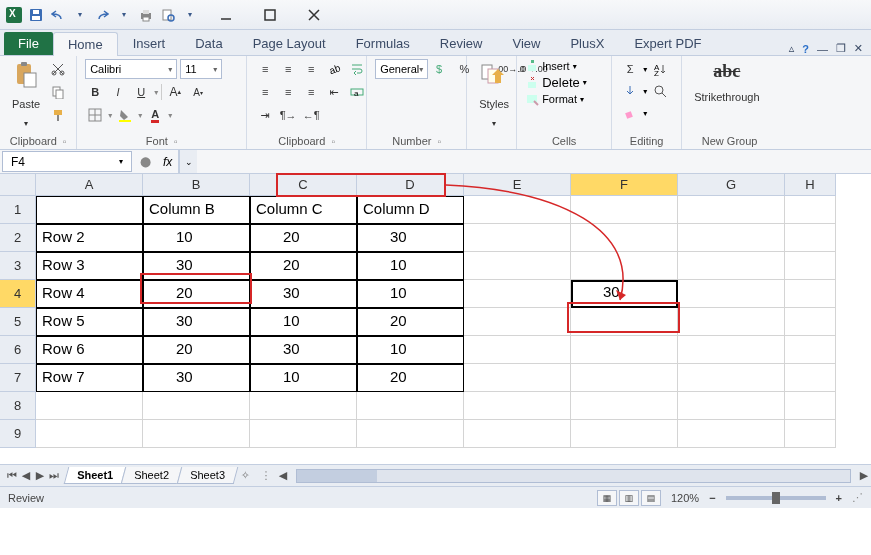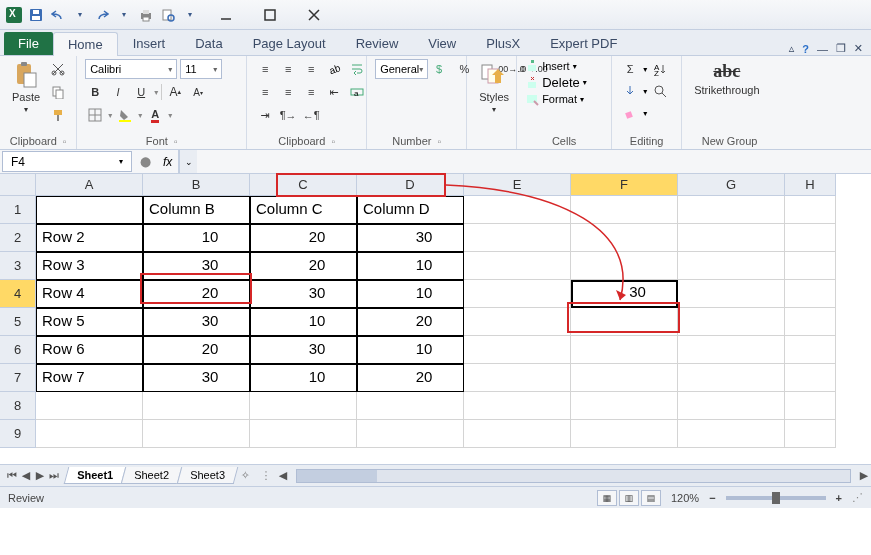--- a/index.html
+++ b/index.html
@@ -22,21 +22,21 @@
 .tab.active { background: #f5f6f8; border-color: #c3cee0; border-top-left-radius: 3px; border-top-right-radius: 3px; position: relative; top: 1px; }
 .ribbon-right { margin-left: auto; display: flex; gap: 8px; padding-right: 8px; align-items: center; }
 .ribbon-right span { font-size: 11px; cursor: pointer; color: #3b4b66; }
 
 
 .ribbon { height: 94px; background: #f5f6f8; border-bottom: 1px solid #c3cee0; display: flex; }
 .group { border-right: 1px solid #d5dce8; padding: 3px 8px 2px 8px; display: flex; flex-direction: column; justify-content: space-between; }
 .group-content { flex: 1; display: flex; align-items: flex-start; gap: 4px; }
 .group-label { text-align: center; font-size: 11px; color: #555; display: flex; justify-content: center; align-items: center; gap: 6px; }
 .group-label .launcher { font-size: 10px; cursor: pointer; color: #777; }
-.big-btn { display: flex; flex-direction: column; align-items: center; gap: 2px; padding: 2px 4px; cursor: pointer; }
+.big-btn { display: flex; flex-direction: column; align-items: center; gap: 9px; padding: 2px 4px; cursor: pointer; }
 .big-btn .ic { width: 28px; height: 28px; }
 .big-btn span { font-size: 11px; color: #333; }
 .mini-col { display: flex; flex-direction: column; gap: 3px; }
 .mini-row { display: flex; align-items: center; gap: 3px; }
 .mini-btn { width: 20px; height: 20px; display: flex; align-items: center; justify-content: center; cursor: pointer; border: 1px solid transparent; font-size: 11px; color: #333; }
 .combo { height: 20px; border: 1px solid #b0bdd4; background: #fff; display: flex; align-items: center; padding: 0 4px; font-size: 11px; }
 .combo .dd { margin-left: auto; font-size: 8px; color: #666; }
 
 
 .formula-bar { height: 24px; display: flex; align-items: stretch; border-bottom: 1px solid #c3cee0; background: #f5f6f8; }
@@ -52,21 +52,21 @@
 .corner { position: absolute; left: 0; top: 0; width: 36px; height: 22px; background: #e9edf3; border-right: 1px solid #c3cee0; border-bottom: 1px solid #c3cee0; }
 .col-headers { position: absolute; left: 36px; top: 0; height: 22px; display: flex; }
 .colh { background: #e9edf3; border-right: 1px solid #c3cee0; border-bottom: 1px solid #c3cee0; text-align: center; font-size: 13px; color: #333; line-height: 22px; }
 .colh.sel { background: #ffd966; }
 .row-headers { position: absolute; left: 0; top: 22px; width: 36px; }
 .rowh { background: #e9edf3; border-right: 1px solid #c3cee0; border-bottom: 1px solid #c3cee0; text-align: center; font-size: 13px; color: #333; height: 28px; line-height: 28px; }
 .rowh.sel { background: #ffd966; }
 .cells { position: absolute; left: 36px; top: 22px; }
 .cell { position: absolute; border-right: 1px solid #d4d4d4; border-bottom: 1px solid #d4d4d4; font-size: 15px; padding: 3px 5px; background: #fff; }
 .cell.th { border: 1px solid #000; }
-.cell.right { text-align: center; padding-left: 32px; }
+.cell.right { text-align: left; padding-left: 32px; }
 .cell.active { outline: 3px solid #000; outline-offset: -2px; }
 
 
 .redbox { position: absolute; border: 2.5px solid #d62728; pointer-events: none; }
 
 
 .arrow-svg { position: absolute; pointer-events: none; }
 
 
 .sheet-bar { height: 22px; background: #e9edf3; border-top: 1px solid #c3cee0; display: flex; align-items: center; font-size: 11px; }
@@ -149,20 +149,21 @@
       </div>
   </div>
 </div>
 
 <div class="ribbon-tabs">
   <div class="file-tab">File</div>
   <div class="tab active">Home</div>
   <div class="tab">Insert</div>
   <div class="tab">Data</div>
   <div class="tab">Page Layout</div>
+  <div class="tab">Formulas</div>
   <div class="tab">Review</div>
   <div class="tab">View</div>
   <div class="tab">PlusX</div>
   <div class="tab">Expert PDF</div>
   <div class="ribbon-right">
     <span>▵</span>
     <span style="color:#2a6fc9;font-weight:bold">?</span>
     <span>—</span>
     <span>❐</span>
     <span>✕</span>

